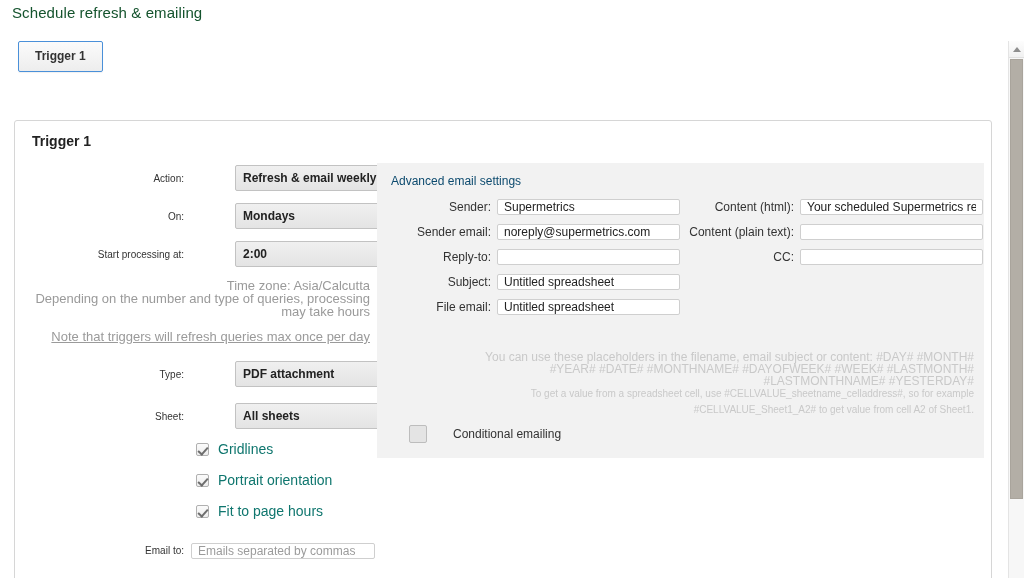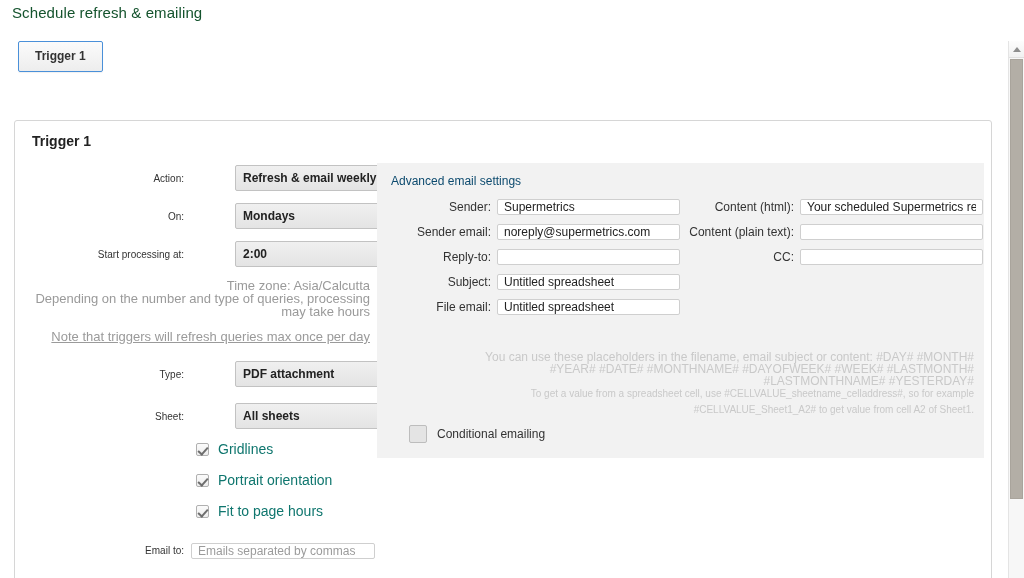--- a/index.html
+++ b/index.html
@@ -248,21 +248,21 @@
     align-items: center;
   }
   .cbox-lg {
     width: 18px; height: 18px;
     border: 1px solid #bdbdbd;
     background: #e4e4e4;
     border-radius: 2px;
     flex: 0 0 18px;
     cursor: pointer;
   }
-  .cond-label { font-size: 12px; color: #333; margin-left: 10px; white-space: nowrap; }
+  .cond-label { font-size: 12px; color: #333; margin-left: 26px; white-space: nowrap; }
 </style>
 </head>
 <body>
 
 <div id="root">
 
   <div class="page-title">Schedule refresh &amp; emailing</div>
 
   <div class="scrollbar">
     <div class="sb-btn">

